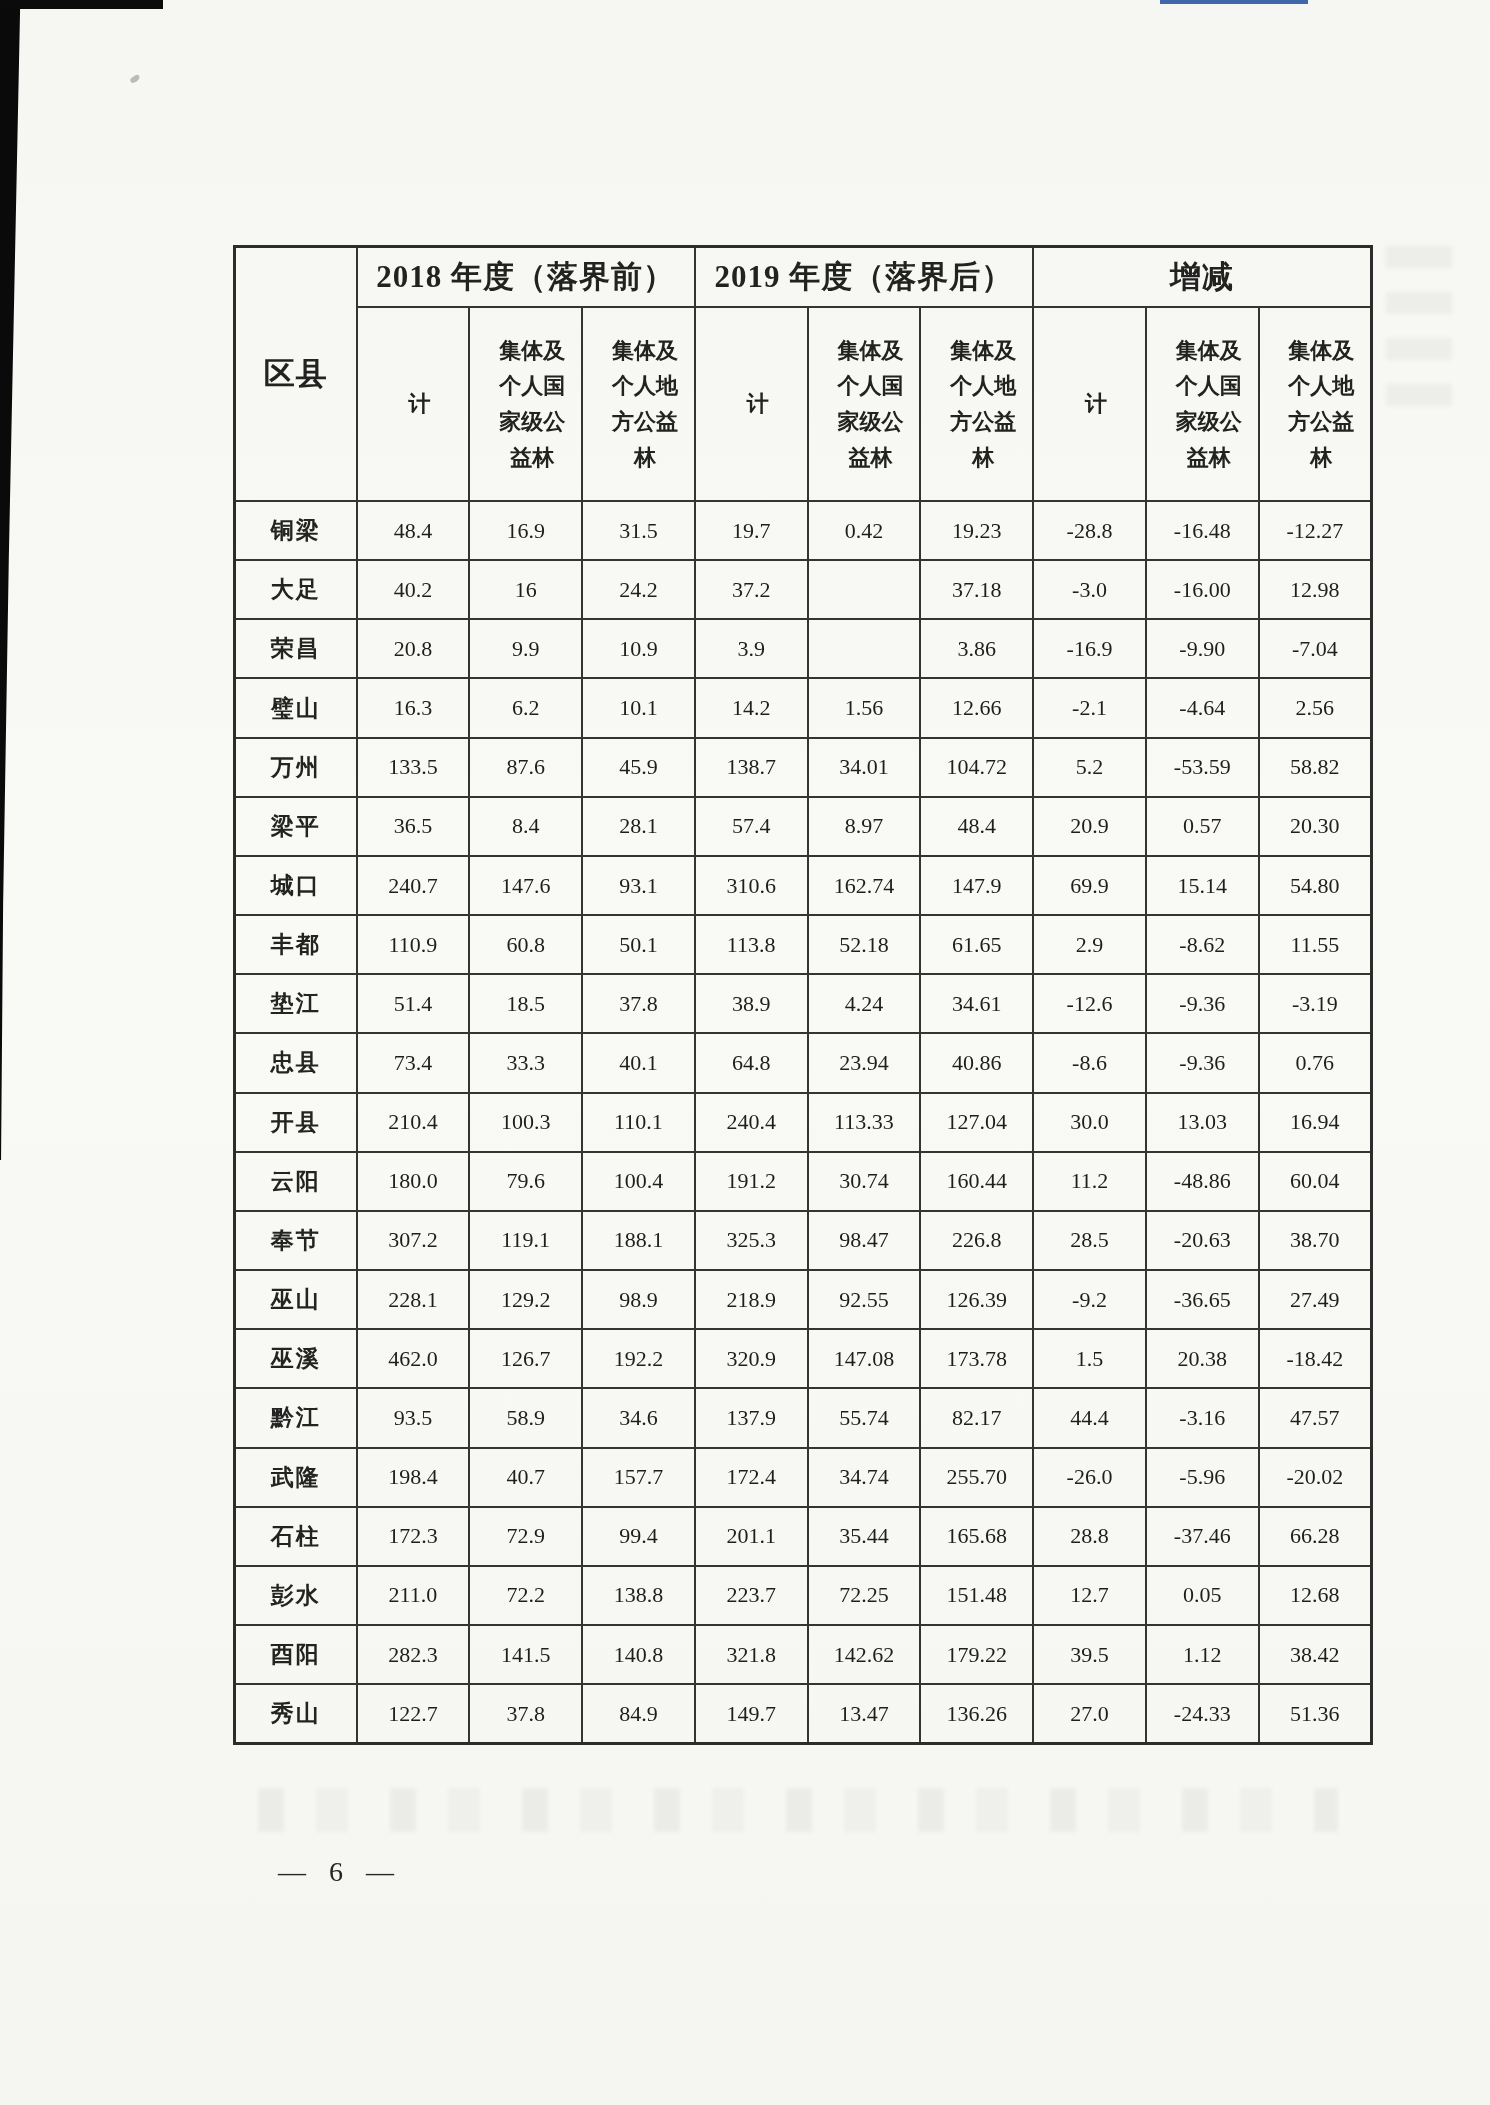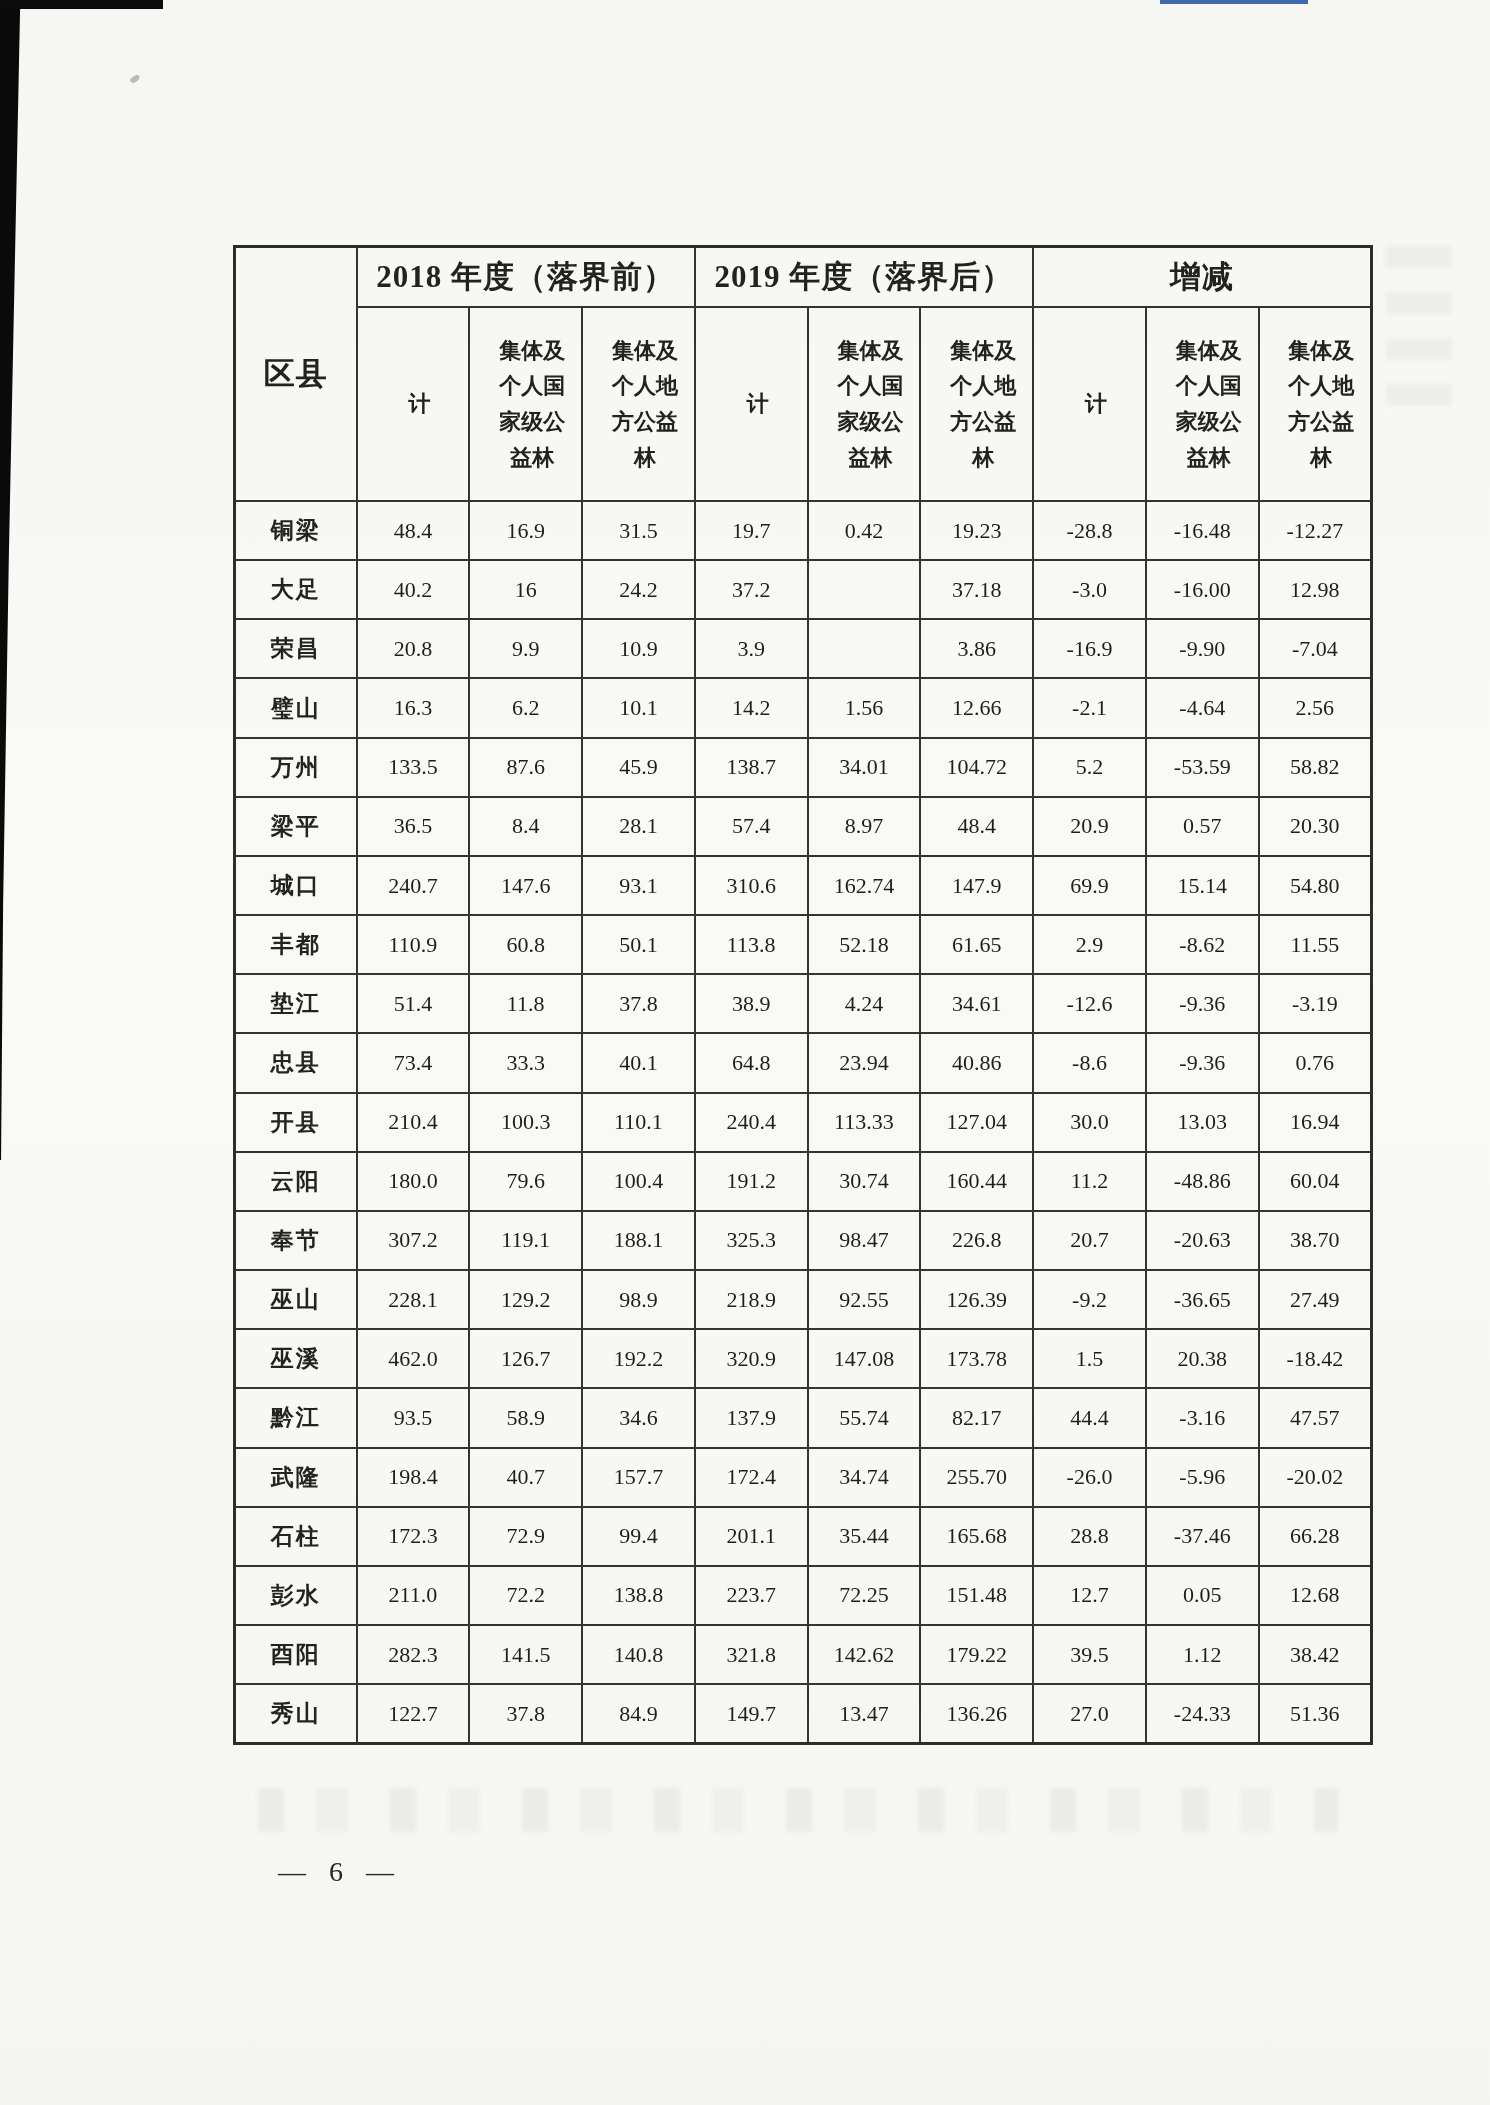--- a/index.html
+++ b/index.html
@@ -289,21 +289,21 @@
           <td>113.8</td>
           <td>52.18</td>
           <td>61.65</td>
           <td>2.9</td>
           <td>-8.62</td>
           <td>11.55</td>
         </tr>
         <tr>
           <th>垫江</th>
           <td>51.4</td>
-          <td>11.8</td>
+          <td>18.5</td>
           <td>37.8</td>
           <td>38.9</td>
           <td>4.24</td>
           <td>34.61</td>
           <td>-12.6</td>
           <td>-9.36</td>
           <td>-3.19</td>
         </tr>
         <tr>
           <th>忠县</th>
@@ -342,21 +342,21 @@
           <td>60.04</td>
         </tr>
         <tr>
           <th>奉节</th>
           <td>307.2</td>
           <td>119.1</td>
           <td>188.1</td>
           <td>325.3</td>
           <td>98.47</td>
           <td>226.8</td>
-          <td>20.7</td>
+          <td>28.5</td>
           <td>-20.63</td>
           <td>38.70</td>
         </tr>
         <tr>
           <th>巫山</th>
           <td>228.1</td>
           <td>129.2</td>
           <td>98.9</td>
           <td>218.9</td>
           <td>92.55</td>

